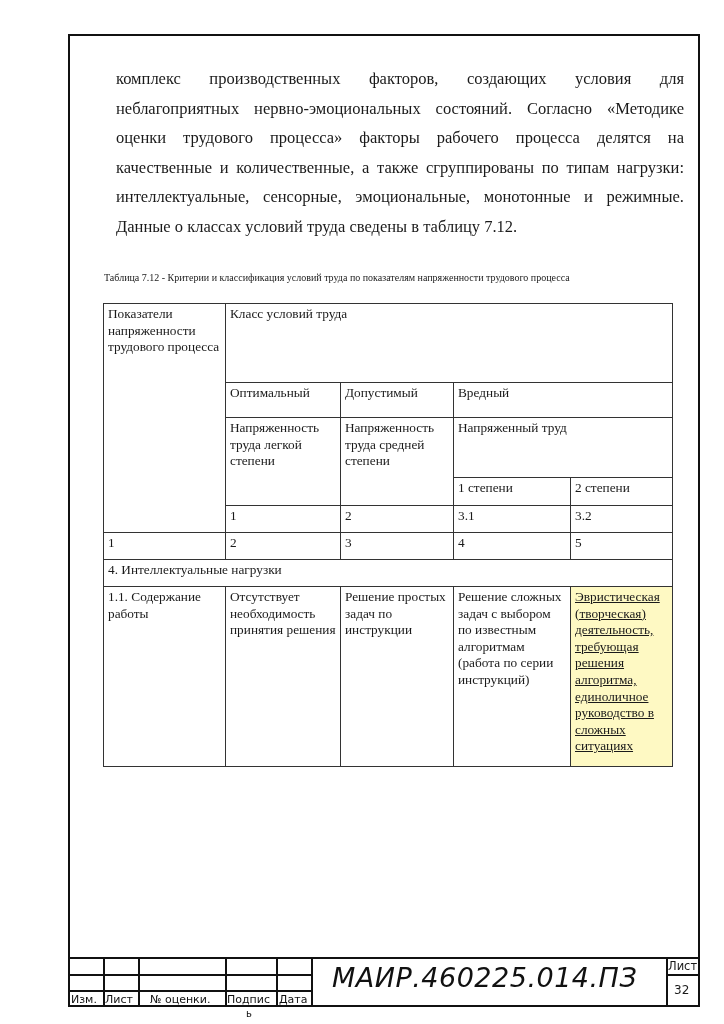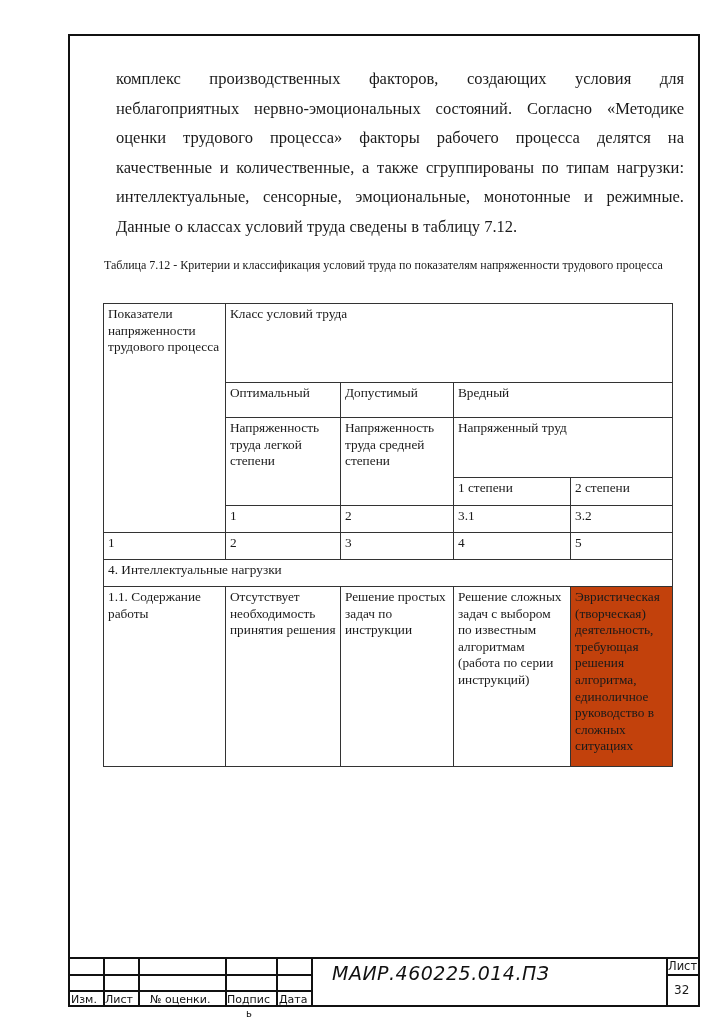--- a/index.html
+++ b/index.html
@@ -1,28 +1,28 @@
 <!DOCTYPE html>
 <html><head>
 <meta charset="utf-8">
 <style>
   html, body { margin:0; padding:0; background:#fff; }
   body { width:724px; height:1024px; position:relative; overflow:hidden; font-family:"Liberation Serif", serif; color:#1a1a1a; }
   .frame { position:absolute; left:68px; top:34px; width:632px; height:973px; border:2px solid #111; box-sizing:border-box; border-bottom:none; }
   .para { position:absolute; left:104px; top:64px; width:568px; font-size:16.5px; line-height:29.6px; text-align:justify; text-align-last:left;margin-left:12px; }
   .para p { margin:0; }
-  .caption { position:absolute; left:104px; top:256px; width:570px; font-size:12px; line-height:19px; }
+  .caption { position:absolute; left:104px; top:268px; width:570px; font-size:10px; line-height:19px; }
   table.crit { position:absolute; left:103px; top:303px; border-collapse:collapse; font-size:13.3px; line-height:16.6px; table-layout:fixed;border-radius:18px; }
   table.crit td { border:1.5px solid #333; vertical-align:top; padding:2px 3px 2px 4px; box-sizing:border-box; }
-  td.gray { background:#c2410c; }
+  td.gray { background:#fef9c3;text-decoration:underline; }
   
   .tb { position:absolute; left:68px; top:957px; width:632px; height:50px; border:2px solid #111; box-sizing:border-box; }
   .tb .v, .tb .h { position:absolute; background:#111; }
   .tb-label { position:absolute; font-family:"DejaVu Sans", sans-serif; font-size:11px; color:#111; white-space:nowrap; }
-  .docnum { position:absolute; left:332px; top:962px; font-family:"DejaVu Sans", sans-serif; font-style:italic; font-size:19px; letter-spacing:0.5px; color:#111; }
+  .docnum { position:absolute; left:332px; top:962px; font-family:"DejaVu Sans", sans-serif; font-style:italic; font-size:27px; letter-spacing:0.5px; color:#111; }
   .sheet-lbl { position:absolute; left:668px; top:959px; font-family:"DejaVu Sans", sans-serif; font-size:11.5px; }
   .sheet-num { position:absolute; left:674px; top:983px; font-family:"DejaVu Sans", sans-serif; font-size:12px; }
 </style>
 </head>
 <body>
 
 <div class="frame"></div>
 
 <div class="para">
   <p>комплекс производственных факторов, создающих условия для неблагоприятных нервно-эмоциональных состояний. Согласно «Методике оценки трудового процесса» факторы рабочего процесса делятся на качественные и количественные, а также сгруппированы по типам нагрузки: интеллектуальные, сенсорные, эмоциональные, монотонные и режимные. Данные о классах условий труда сведены в таблицу 7.12.</p>

